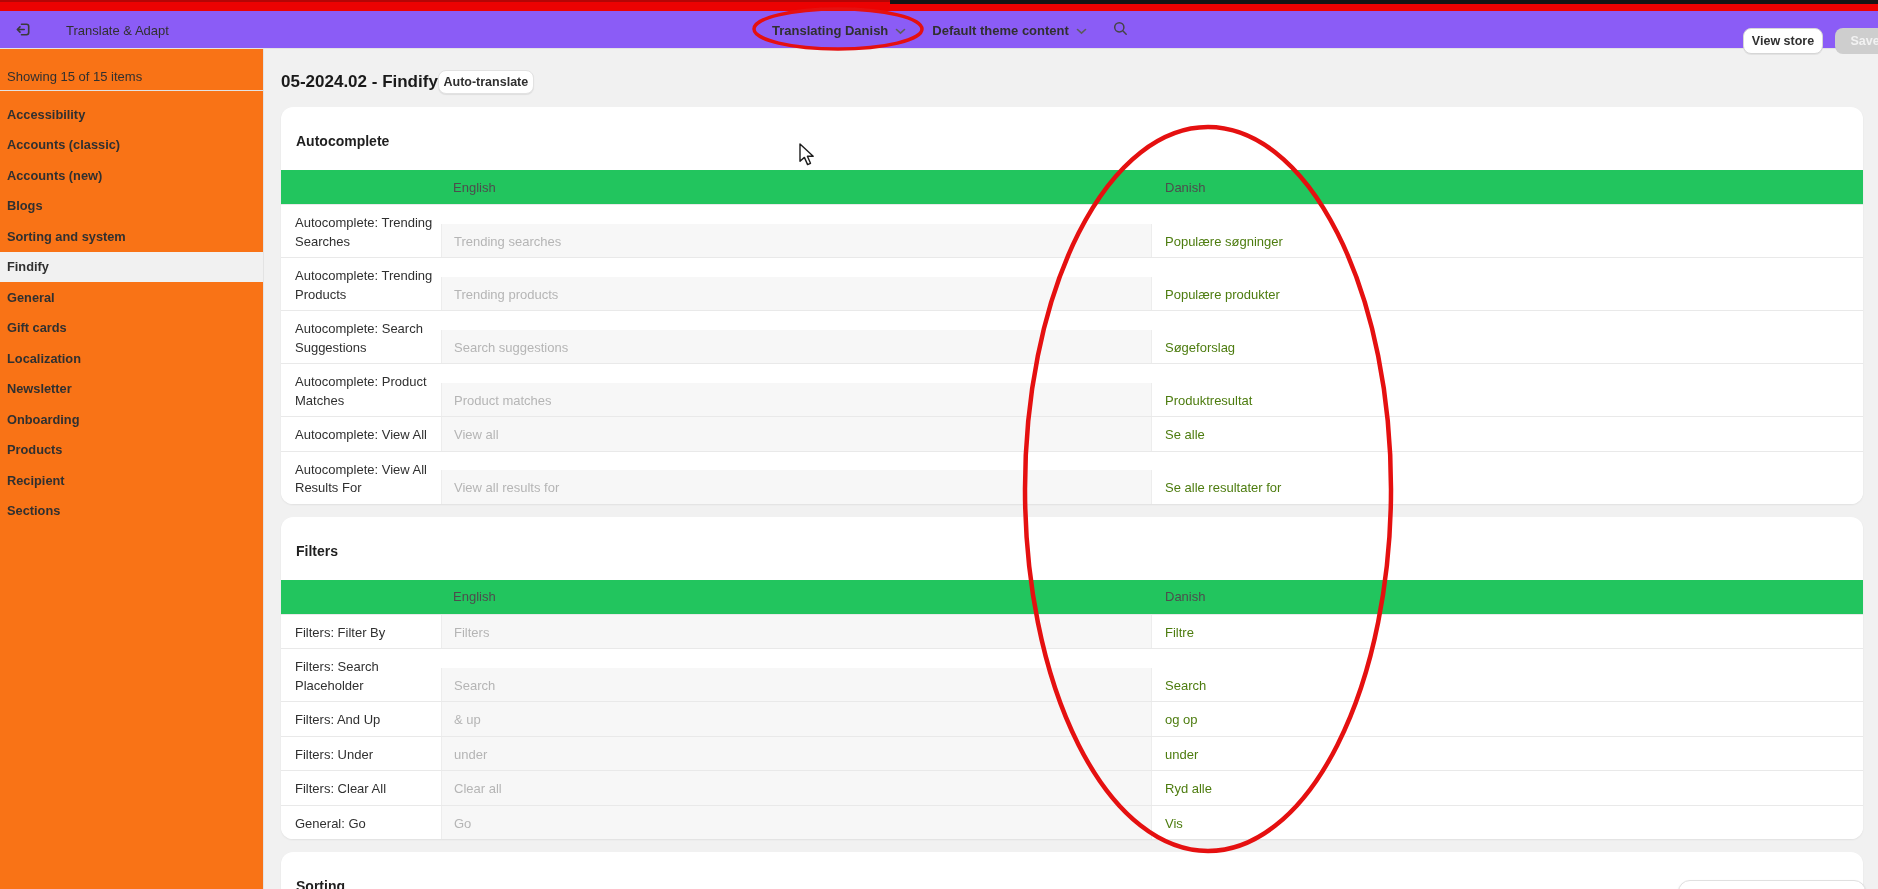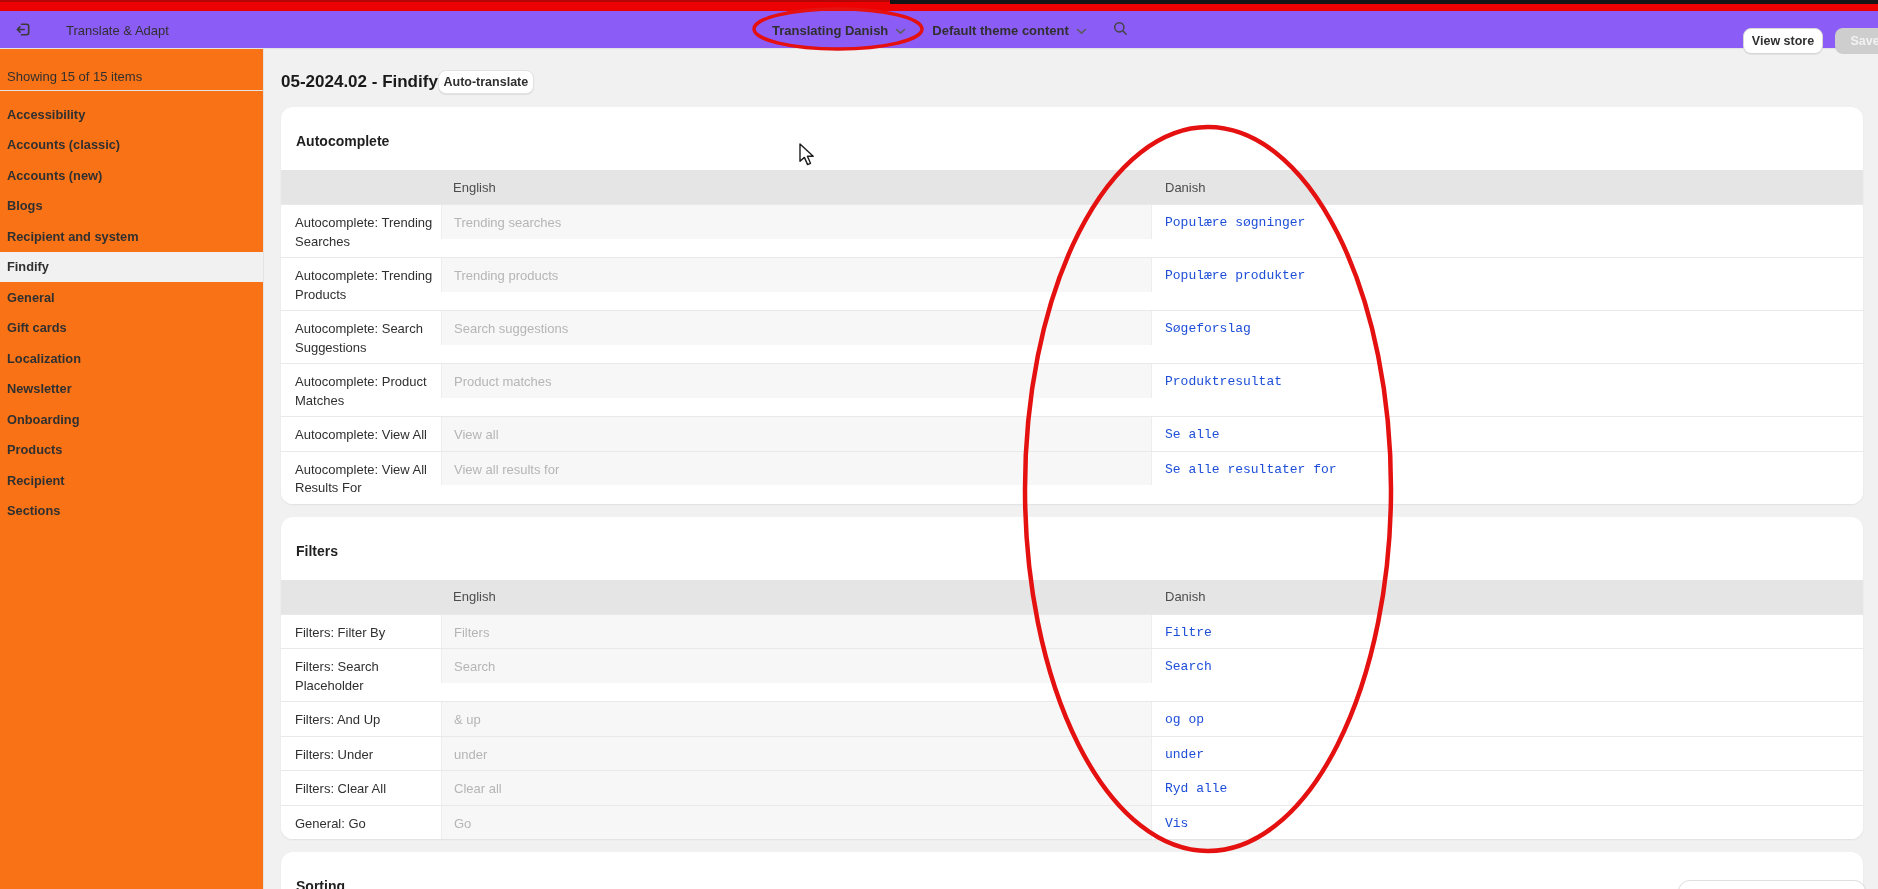--- a/index.html
+++ b/index.html
@@ -42,30 +42,30 @@
   .main { position:absolute; left:264px; top:49px; width:1614px; height:840px; background:#f1f1f1;
     padding:0 15px 0 17px; }
   .title-row { margin-top:21px; height:24px; display:flex; align-items:center; justify-content:flex-start; }
   .page-title { font-size:17px; font-weight:700; color:#1a1a1a; }
   .auto-translate { width:96px; height:24px; background:#fff; border:1px solid #e2e2e2;
     box-shadow:0 1px 1px rgba(0,0,0,.08); color:#303030; }
 
   .card { margin-top:13px; background:#fff; border-radius:12px; box-shadow:0 1px 2px rgba(0,0,0,.07);
     overflow:hidden; }
   .card-title { padding:26px 15px 21px 15px; font-size:14px; font-weight:700; color:#1f1f1f; }
-  .thead { display:flex; background:#e5e5e5; height:34px; align-items:center;
+  .thead { display:flex; background:#22c55e; height:34px; align-items:center;
     font-size:13px; color:#4d4d4d; }
   .c-key { width:160px; flex:none; padding-left:14px; padding-right:8px; }
   .c-en  { width:711px; flex:none; padding-left:12px; padding-right:10px; }
   .c-da  { flex:1; padding-left:13px; padding-right:10px; }
-  .trow { display:flex; border-top:1px solid #e9e9e9; background:#fff; align-items:flex-start; }
+  .trow { display:flex; border-top:1px solid #e9e9e9; background:#fff; align-items:flex-end; }
   .trow > div { min-height:33px; padding-top:9px; padding-bottom:6px; line-height:18.5px; font-size:13px; }
   .cell-key { color:#303030; }
   .trow .c-en { background:#f7f7f7; border-left:1px solid #ededed; border-right:1px solid #ededed; color:#b5b5b5; }
-  .cell-da { color:#1d4ed8; cursor:text;font-family:Liberation Mono, monospace; }
+  .cell-da { color:#4d7c0f; cursor:text; }
 
   
   .partial-btn { position:absolute; left:1678px; top:880px; width:188px; height:36px; background:#fff;
     border:1px solid #e0e0e0; border-radius:12px; box-shadow:0 1px 2px rgba(0,0,0,.1); z-index:6; cursor:pointer; }
 
   
   .annot { position:absolute; left:0; top:0; width:1878px; height:889px; z-index:50; pointer-events:none; }
   .cursor { position:absolute; left:799px; top:143px; z-index:60; pointer-events:none; }
 </style>
 </head>
@@ -118,21 +118,21 @@
   <button class="btn save-btn">Save</button>
 </div>
 
 <div class="sidebar">
   <div class="side-summary">Showing 15 of 15 items</div>
   <div class="side-list">
       <div class="side-item">Accessibility</div>
       <div class="side-item">Accounts (classic)</div>
       <div class="side-item">Accounts (new)</div>
       <div class="side-item">Blogs</div>
-      <div class="side-item">Recipient and system</div>
+      <div class="side-item">Sorting and system</div>
       <div class="side-item active">Findify</div>
       <div class="side-item">General</div>
       <div class="side-item">Gift cards</div>
       <div class="side-item">Localization</div>
       <div class="side-item">Newsletter</div>
       <div class="side-item">Onboarding</div>
       <div class="side-item">Products</div>
       <div class="side-item">Recipient</div>
       <div class="side-item">Sections</div>
     </div>

